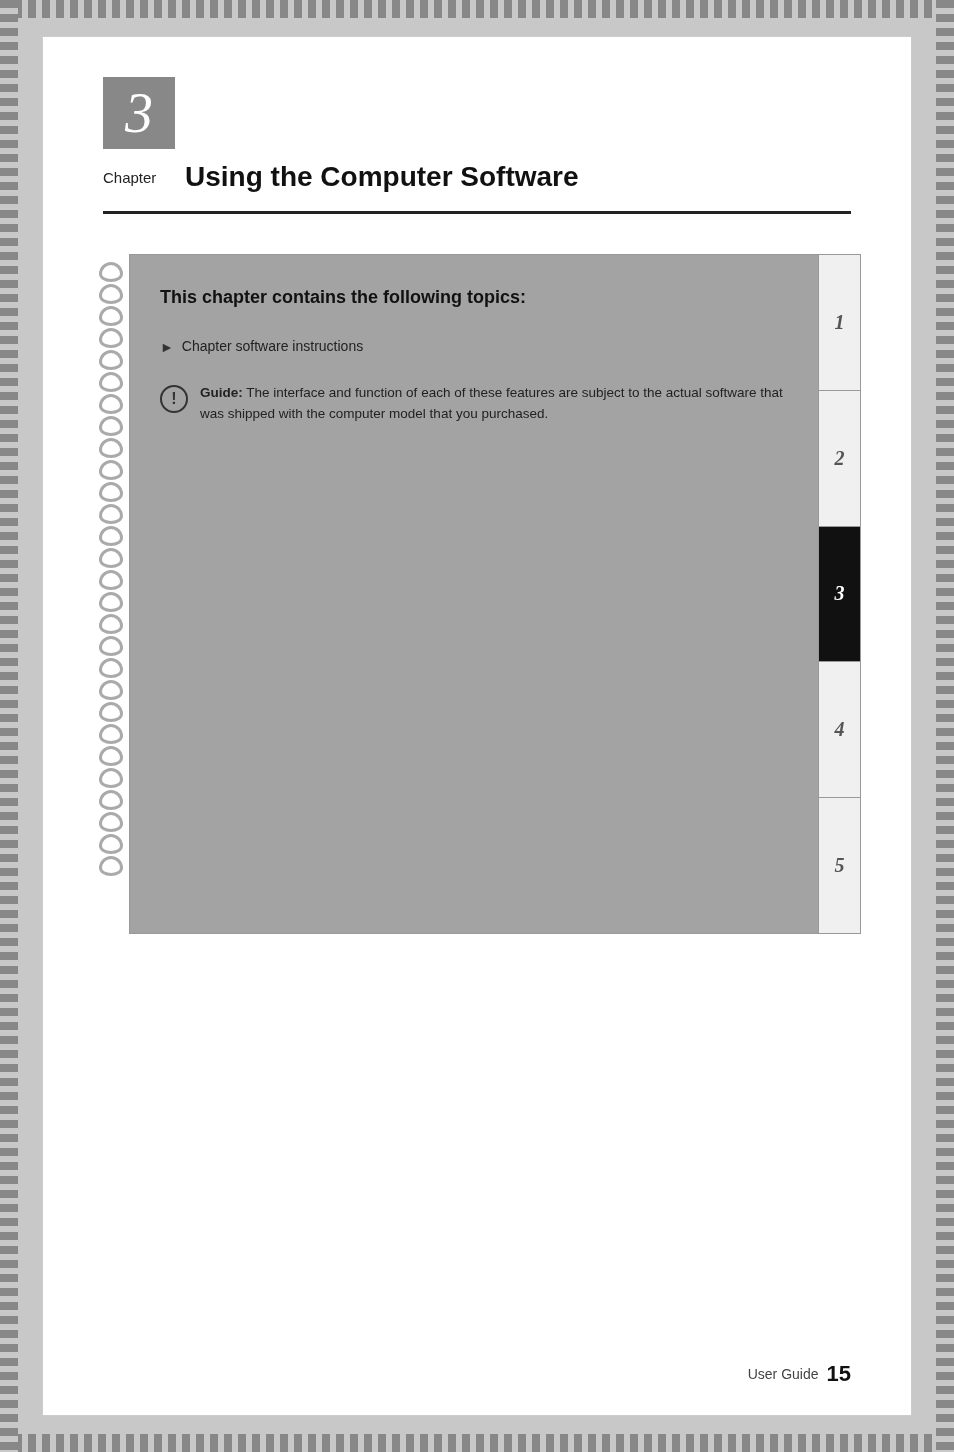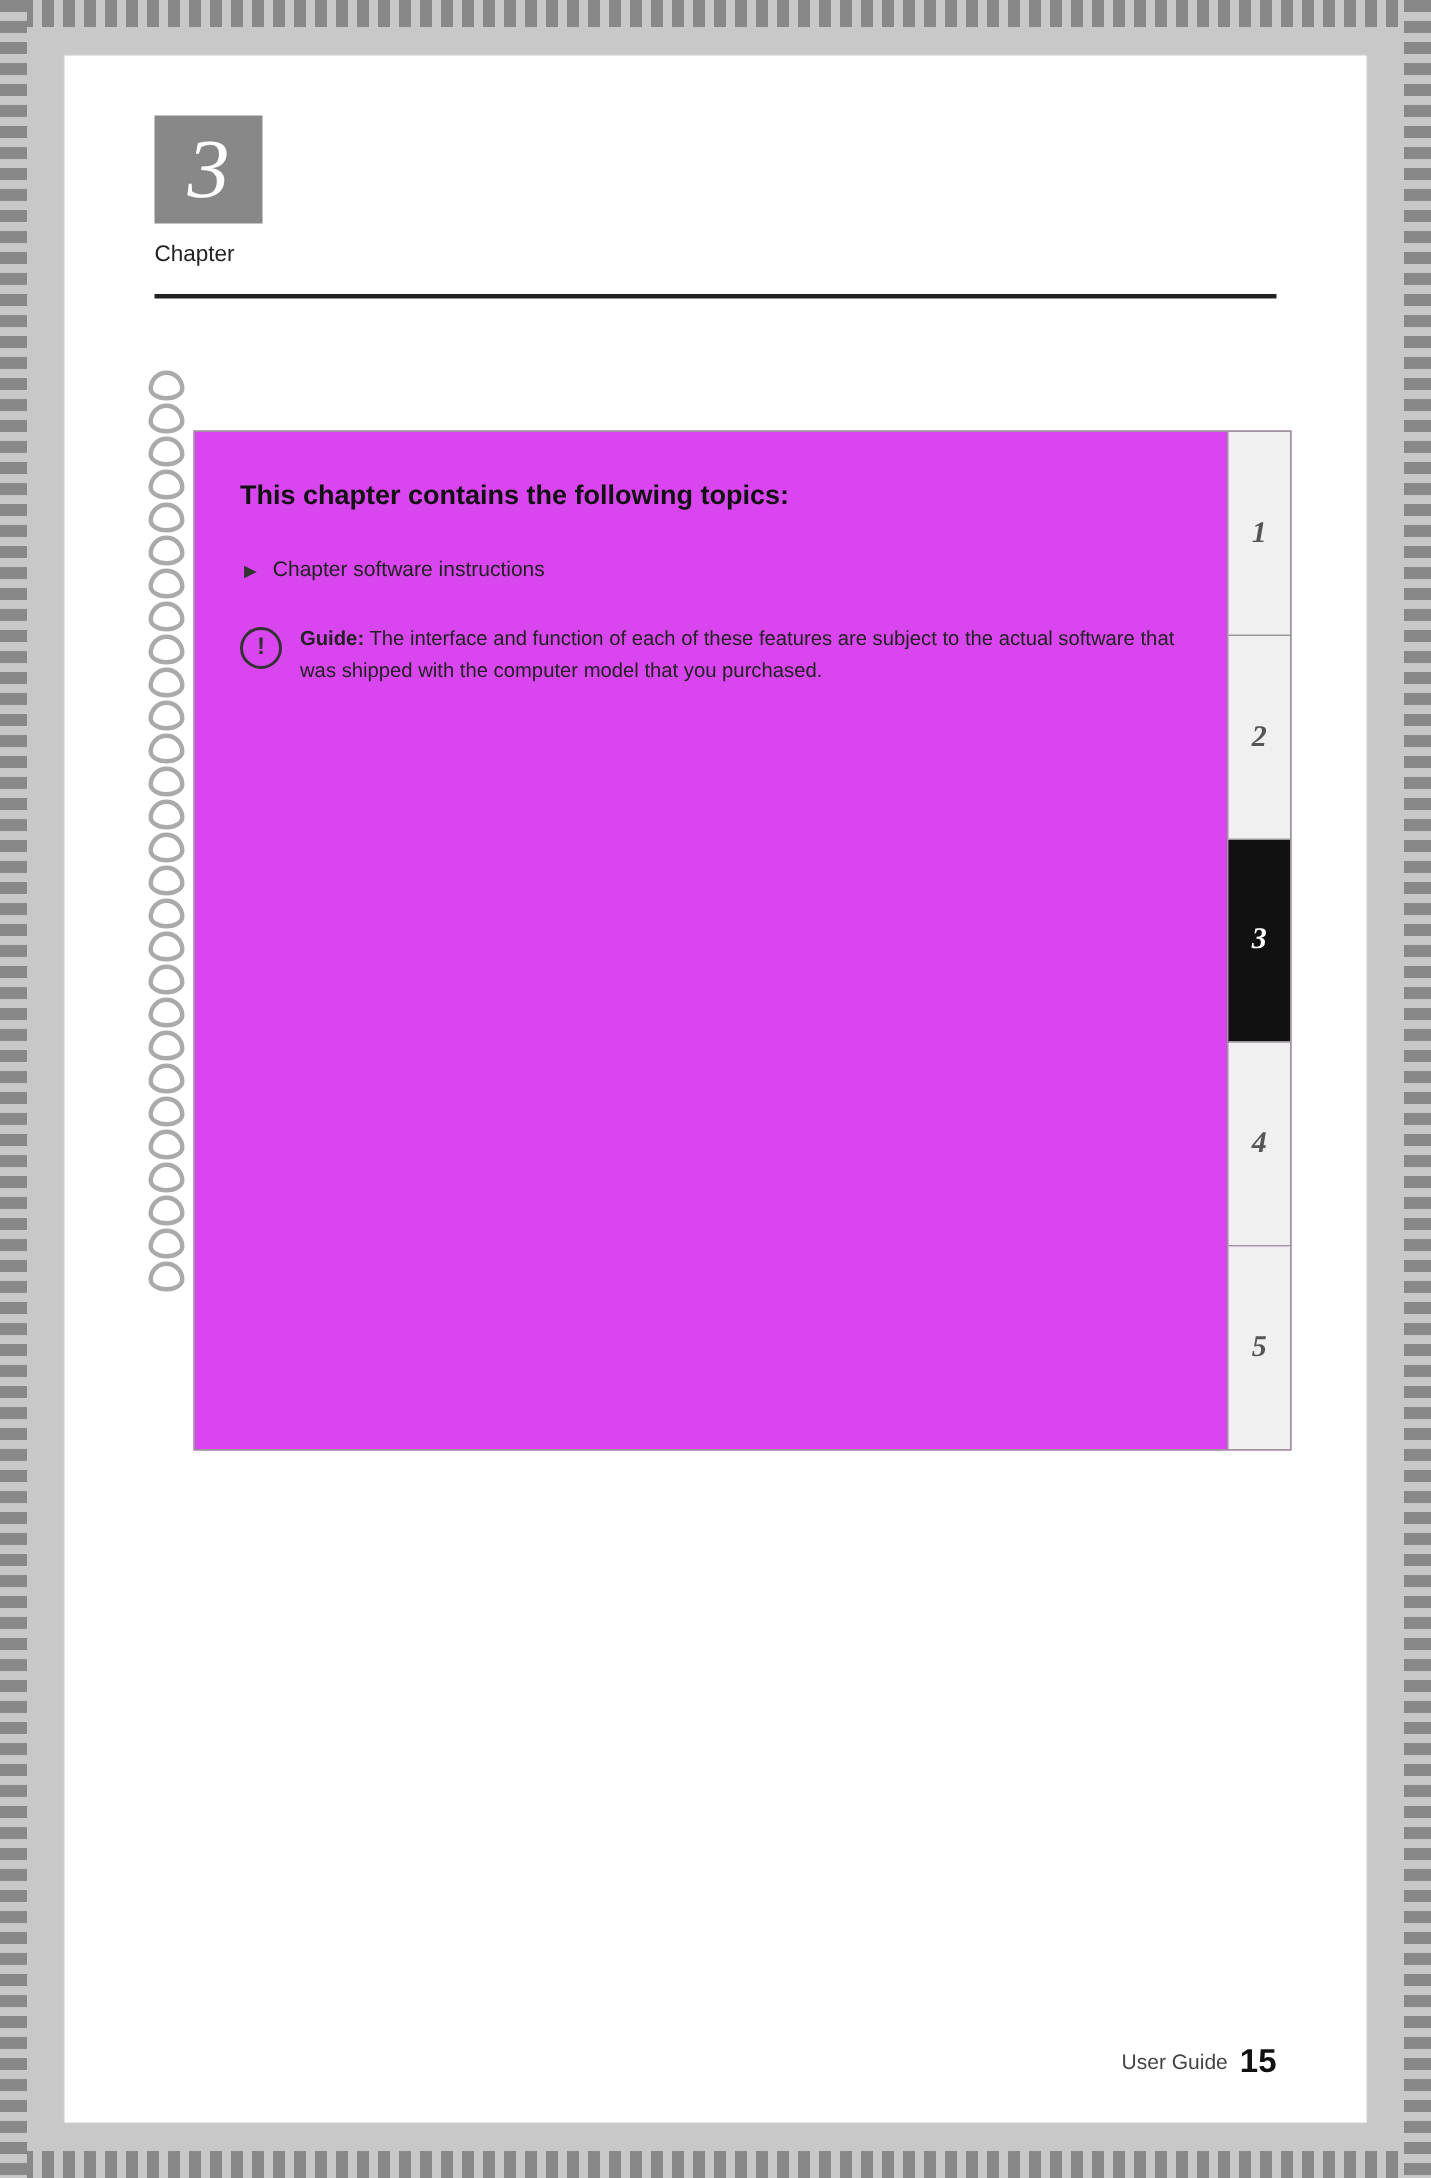--- a/index.html
+++ b/index.html
@@ -144,25 +144,24 @@
       border-radius: 50% 50% 50% 50% / 60% 60% 40% 40%;
       background: transparent;
       margin-bottom: 2px;
       position: relative;
     }
 
     
     .notebook-box {
       flex: 1;
       border: 1.5px solid #999;
-      background: #d946ef;
+      background: #a3a3a3;
       min-height: 680px;
       display: flex;
       position: relative;
-      margin-top: 48px;
     }
 
     .notebook-content {
       flex: 1;
       padding: 30px 24px 30px 30px;
     }
 
     .notebook-heading {
       font-size: 18px;
       font-weight: bold;
@@ -288,20 +287,21 @@
   <div class="page-inner">
 
     <div class="chapter-header">
       <div class="chapter-number-block">
         <div class="chapter-number-box">
           <span class="chapter-numeral">3</span>
         </div>
       </div>
       <div class="chapter-label-row">
         <span class="chapter-word">Chapter</span>
+        <span class="chapter-title">Using the Computer Software</span>
       </div>
     </div>
 
     <div class="chapter-divider"></div>
 
     <div class="notebook-area">
 
       <div class="spiral-binding" id="spiral-container">
           <div class="spiral-ring"></div>
           <div class="spiral-ring"></div>

